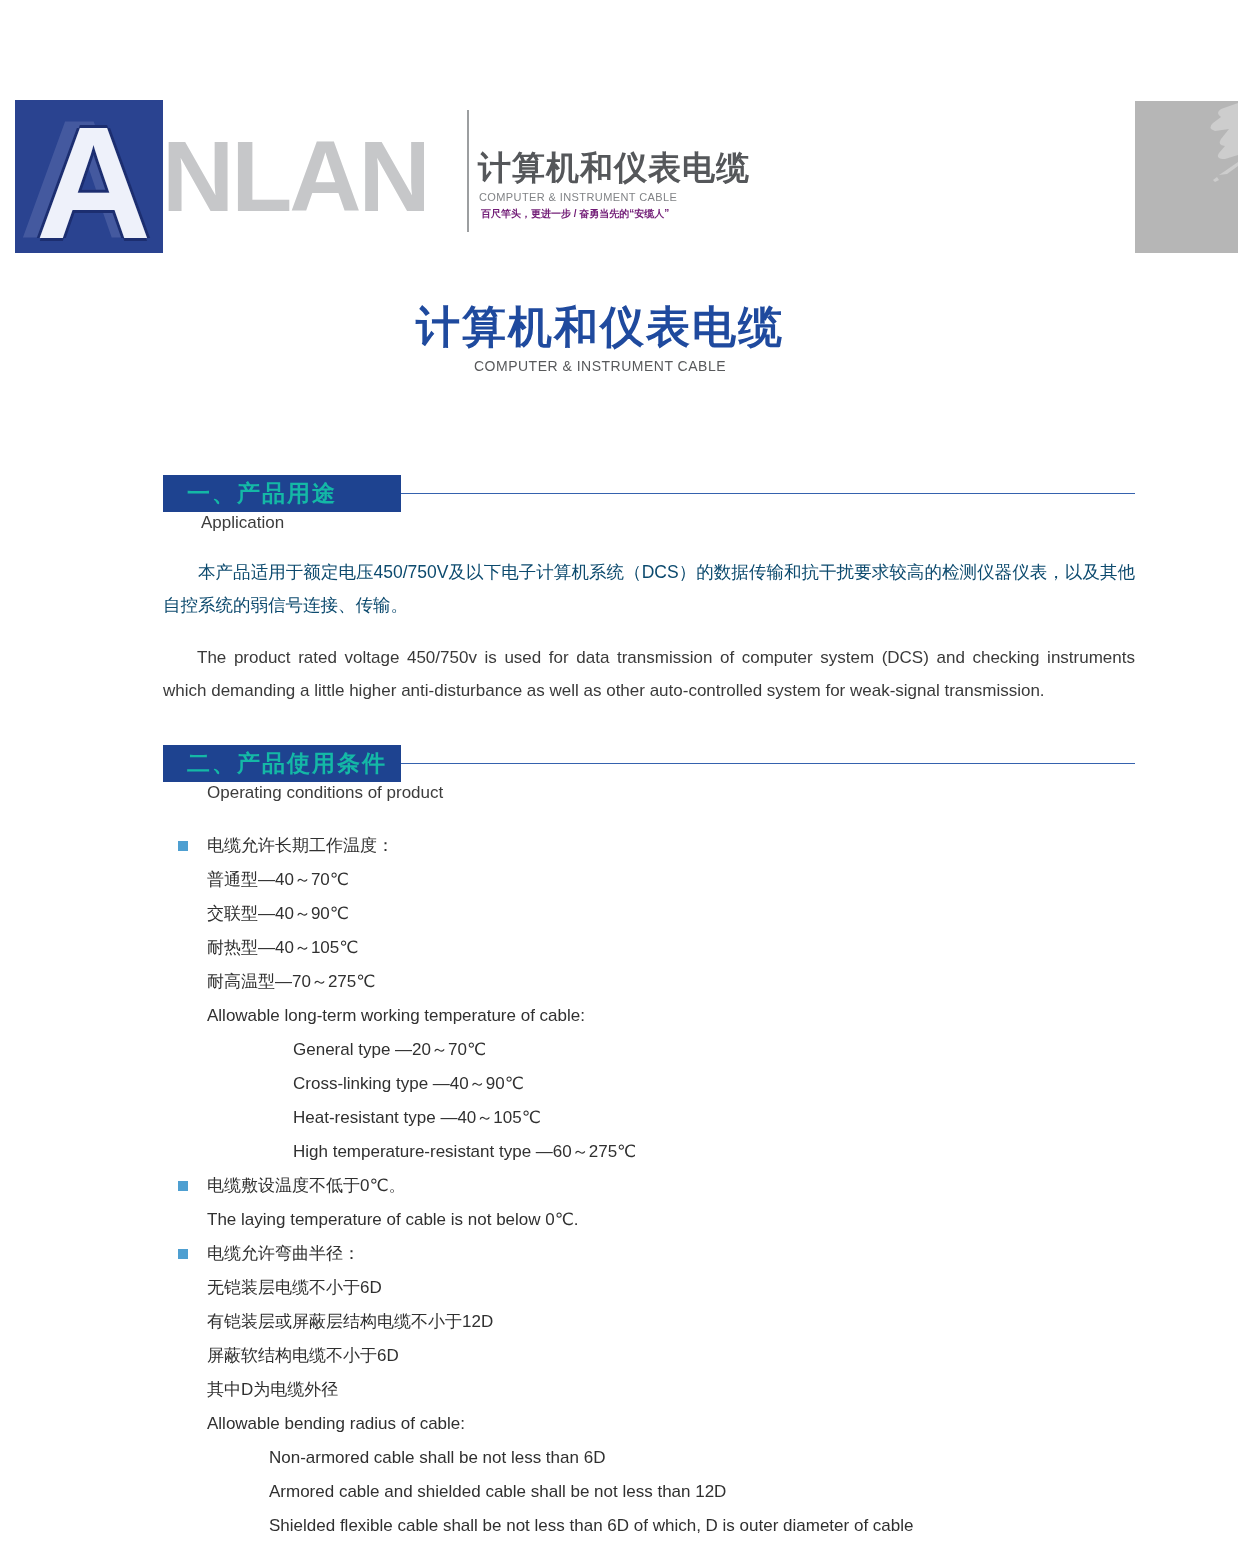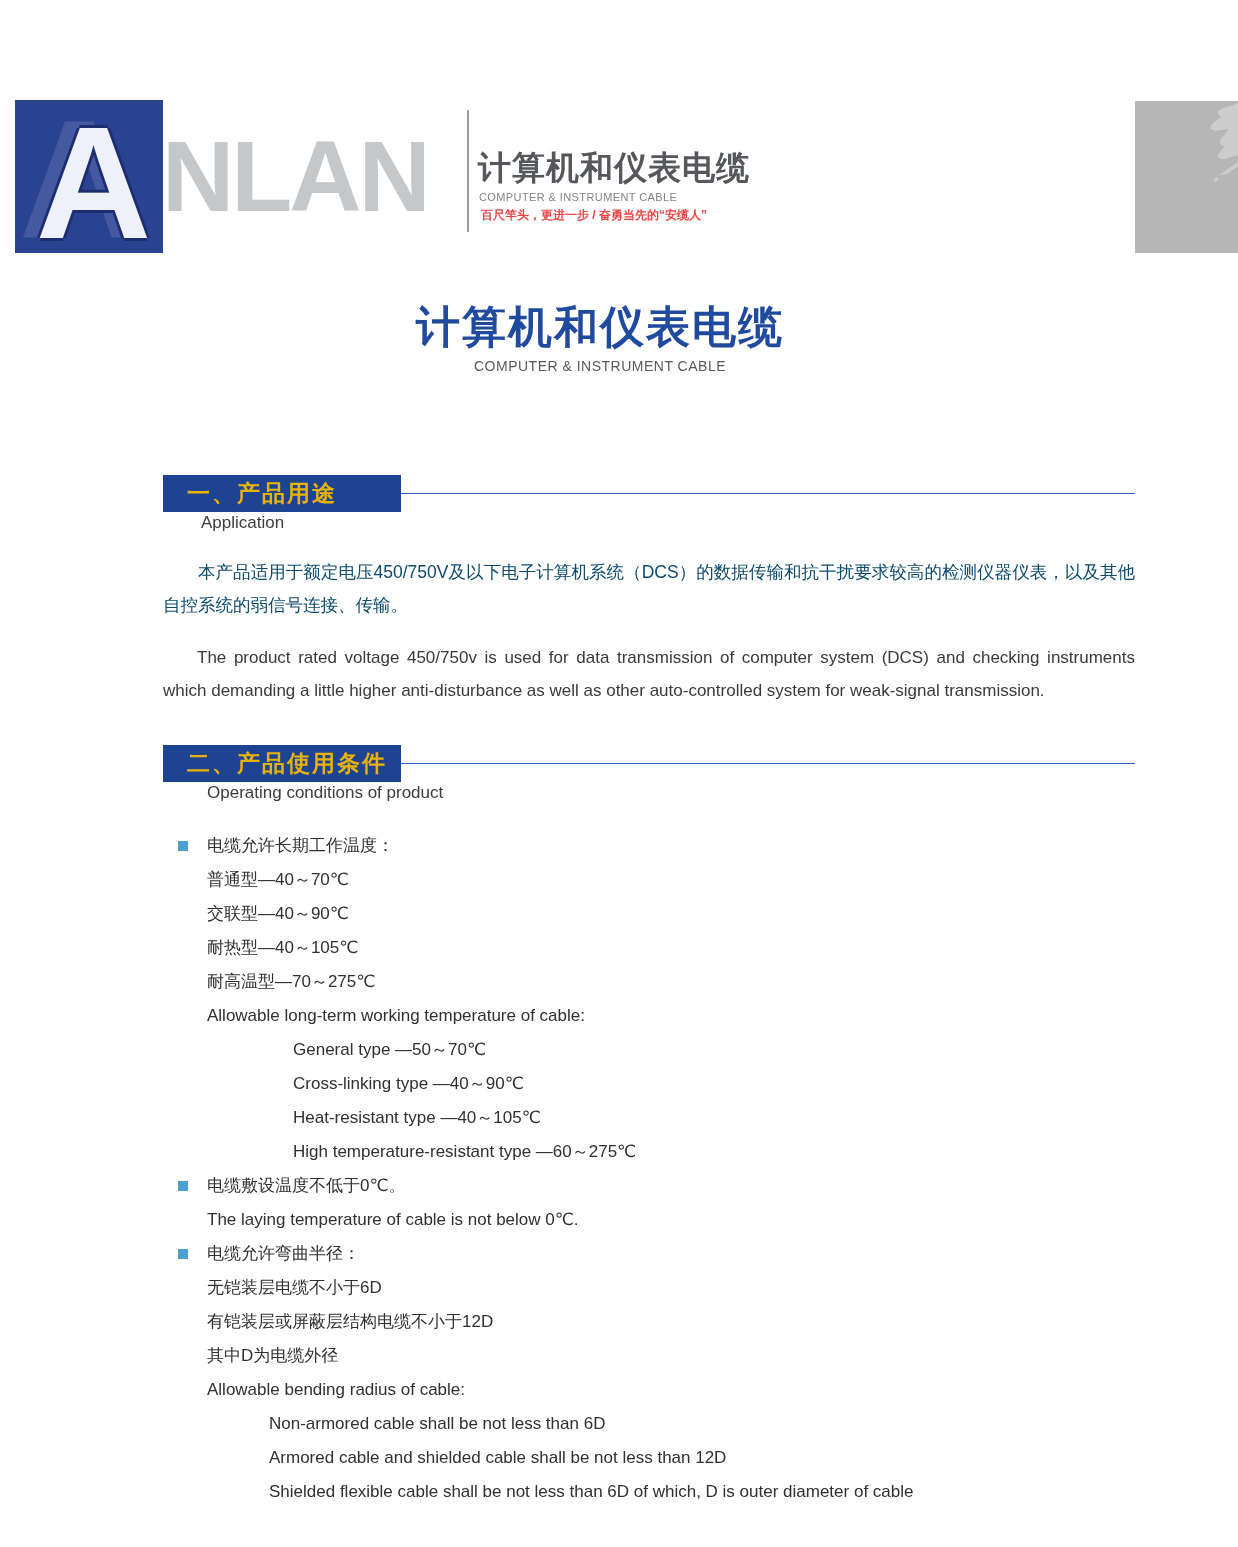--- a/index.html
+++ b/index.html
@@ -22,38 +22,38 @@
     font-size:160px; font-weight:bold; line-height:1; color:#eef1fa;
     text-shadow:-3px 0 0 #1c2e70, 3px 0 0 #1c2e70, 0 -3px 0 #1c2e70, 0 3px 0 #1c2e70;
   }
   .logo-rest {
     position:absolute; left:162px; top:126px; font-size:100px; font-weight:bold;
     line-height:1; color:#c6c7c9; letter-spacing:-3px;
   }
   .v-divider { position:absolute; left:467px; top:110px; width:2px; height:122px; background:#9c9ea0; }
   .hdr-title-cn { position:absolute; left:478px; top:146px; font-size:33px; font-weight:bold; color:#55575a; letter-spacing:1px; }
   .hdr-title-en { position:absolute; left:479px; top:191px; font-size:11px; color:#818386; letter-spacing:0.4px; }
-  .hdr-slogan  { position:absolute; left:481px; top:207px; font-size:12px; font-weight:bold; color:#ef4444; }
+  .hdr-slogan  { position:absolute; left:481px; top:207px; font-size:10px; font-weight:bold; color:#701a75; }
   .photo-block { position:absolute; left:1135px; top:101px; width:103px; height:152px; background:#b6b6b6; overflow:hidden; }
   .photo-block svg { display:block; }
 
   
   .hero-title {
     position:absolute; left:0; top:298px; width:1200px; text-align:center;
     font-size:44px; font-weight:bold; color:#1f4a9e; letter-spacing:2px;
   }
   .hero-sub {
     position:absolute; left:0; top:358px; width:1200px; text-align:center;
     font-size:14px; color:#58595b; letter-spacing:0.5px;
   }
 
   
   .sec-bar {
     position:absolute; left:163px; width:238px; height:37px; box-sizing:border-box;
-    background:#1e4390; color:#eab308; font-size:23px; font-weight:bold;
+    background:#1e4390; color:#14b8a6; font-size:23px; font-weight:bold;
     letter-spacing:2px; line-height:37px; padding-left:24px; white-space:nowrap;font-family:Liberation Serif, serif;
   }
   #sec1-bar { top:475px; }
   #sec2-bar { top:745px; }
   .sec-line { position:absolute; left:401px; width:734px; height:1px; background:#3562ae; }
   #sec1-line { top:493px; }
   #sec2-line { top:763px; }
   .sec1-en { position:absolute; left:201px; top:513px; font-size:17px; color:#3c3c3c; }
   .sec2-en { position:absolute; left:207px; top:783px; font-size:17px; color:#3c3c3c; }
 
@@ -109,29 +109,30 @@
   <div class="sec-line" id="sec2-line"></div>
   <div class="sec2-en">Operating conditions of product</div>
 
   <div class="items">
     <div class="item"><span class="sq"></span><span>电缆允许长期工作温度：</span></div>
     <div class="item"><span>普通型—40～70℃</span></div>
     <div class="item"><span>交联型—40～90℃</span></div>
     <div class="item"><span>耐热型—40～105℃</span></div>
     <div class="item"><span>耐高温型—70～275℃</span></div>
     <div class="item"><span>Allowable long-term working temperature of cable:</span></div>
-    <div class="item indent-lg"><span>General type —50～70℃</span></div>
+    <div class="item indent-lg"><span>General type —20～70℃</span></div>
     <div class="item indent-lg"><span>Cross-linking type —40～90℃</span></div>
     <div class="item indent-lg"><span>Heat-resistant type —40～105℃</span></div>
     <div class="item indent-lg"><span>High temperature-resistant type —60～275℃</span></div>
     <div class="item"><span class="sq"></span><span>电缆敷设温度不低于0℃。</span></div>
     <div class="item"><span>The laying temperature of cable is not below 0℃.</span></div>
     <div class="item"><span class="sq"></span><span>电缆允许弯曲半径：</span></div>
     <div class="item"><span>无铠装层电缆不小于6D</span></div>
     <div class="item"><span>有铠装层或屏蔽层结构电缆不小于12D</span></div>
+    <div class="item"><span>屏蔽软结构电缆不小于6D</span></div>
     <div class="item"><span>其中D为电缆外径</span></div>
     <div class="item"><span>Allowable bending radius of cable:</span></div>
     <div class="item indent-sm"><span>Non-armored cable shall be not less than 6D</span></div>
     <div class="item indent-sm"><span>Armored cable and shielded cable shall be not less than 12D</span></div>
     <div class="item indent-sm"><span>Shielded flexible cable shall be not less than 6D of which, D is outer diameter of cable</span></div>
   </div>
 
 </div>
 
 </body></html>

